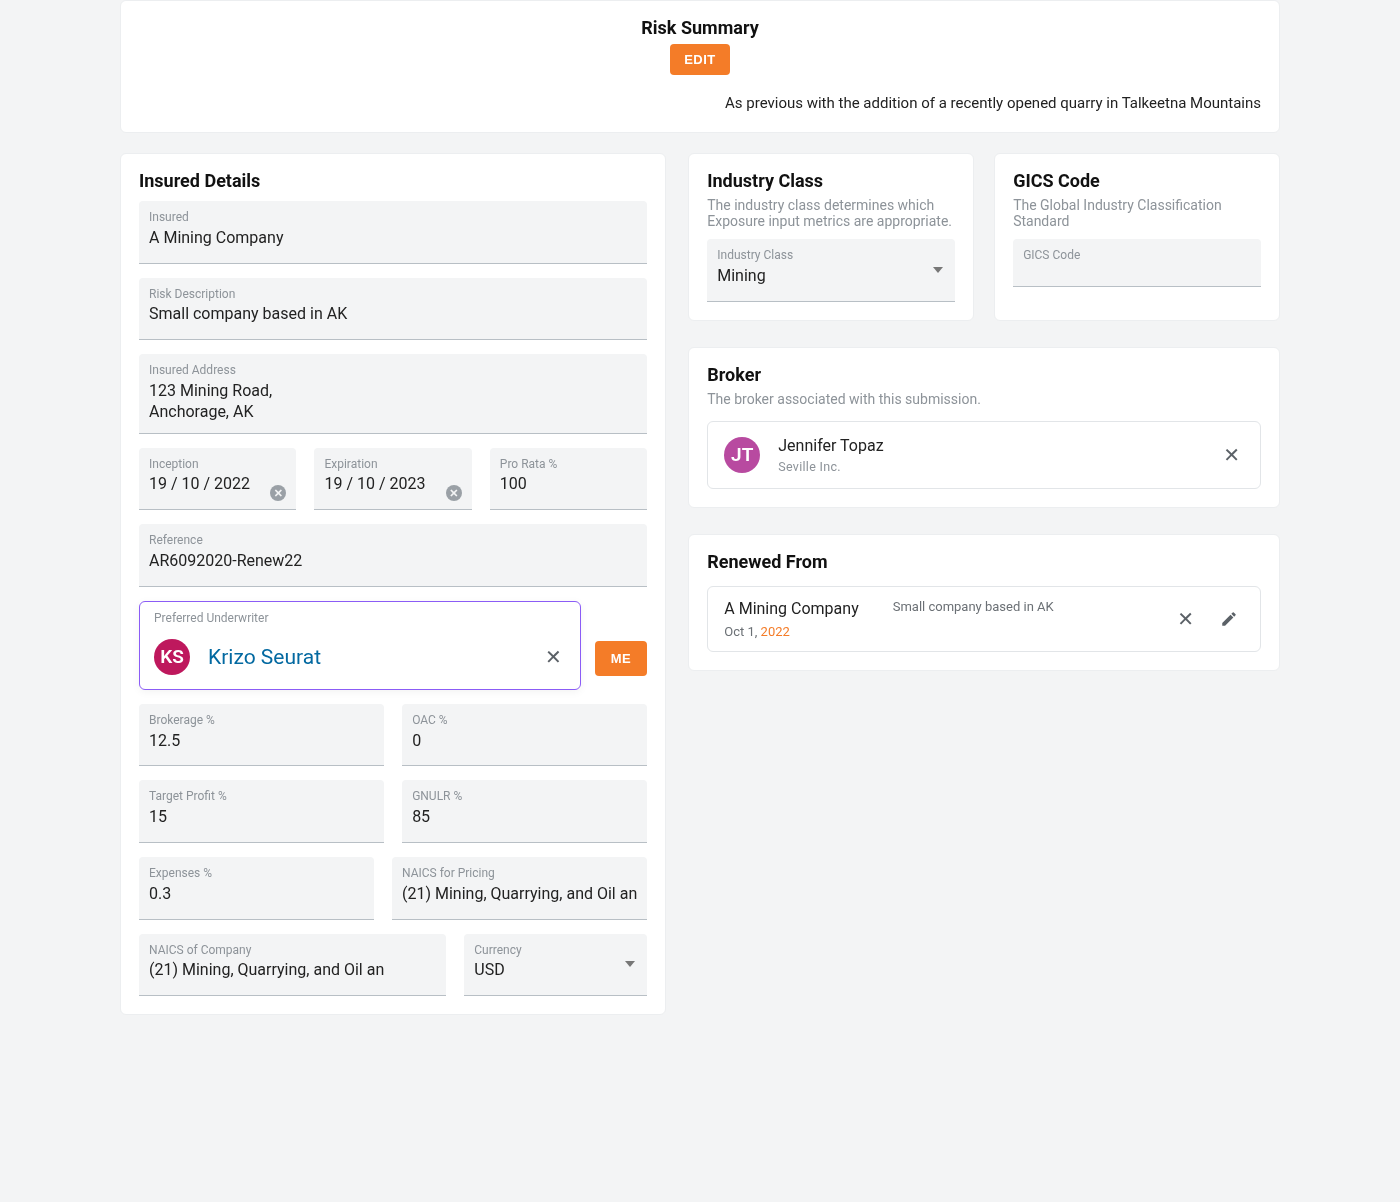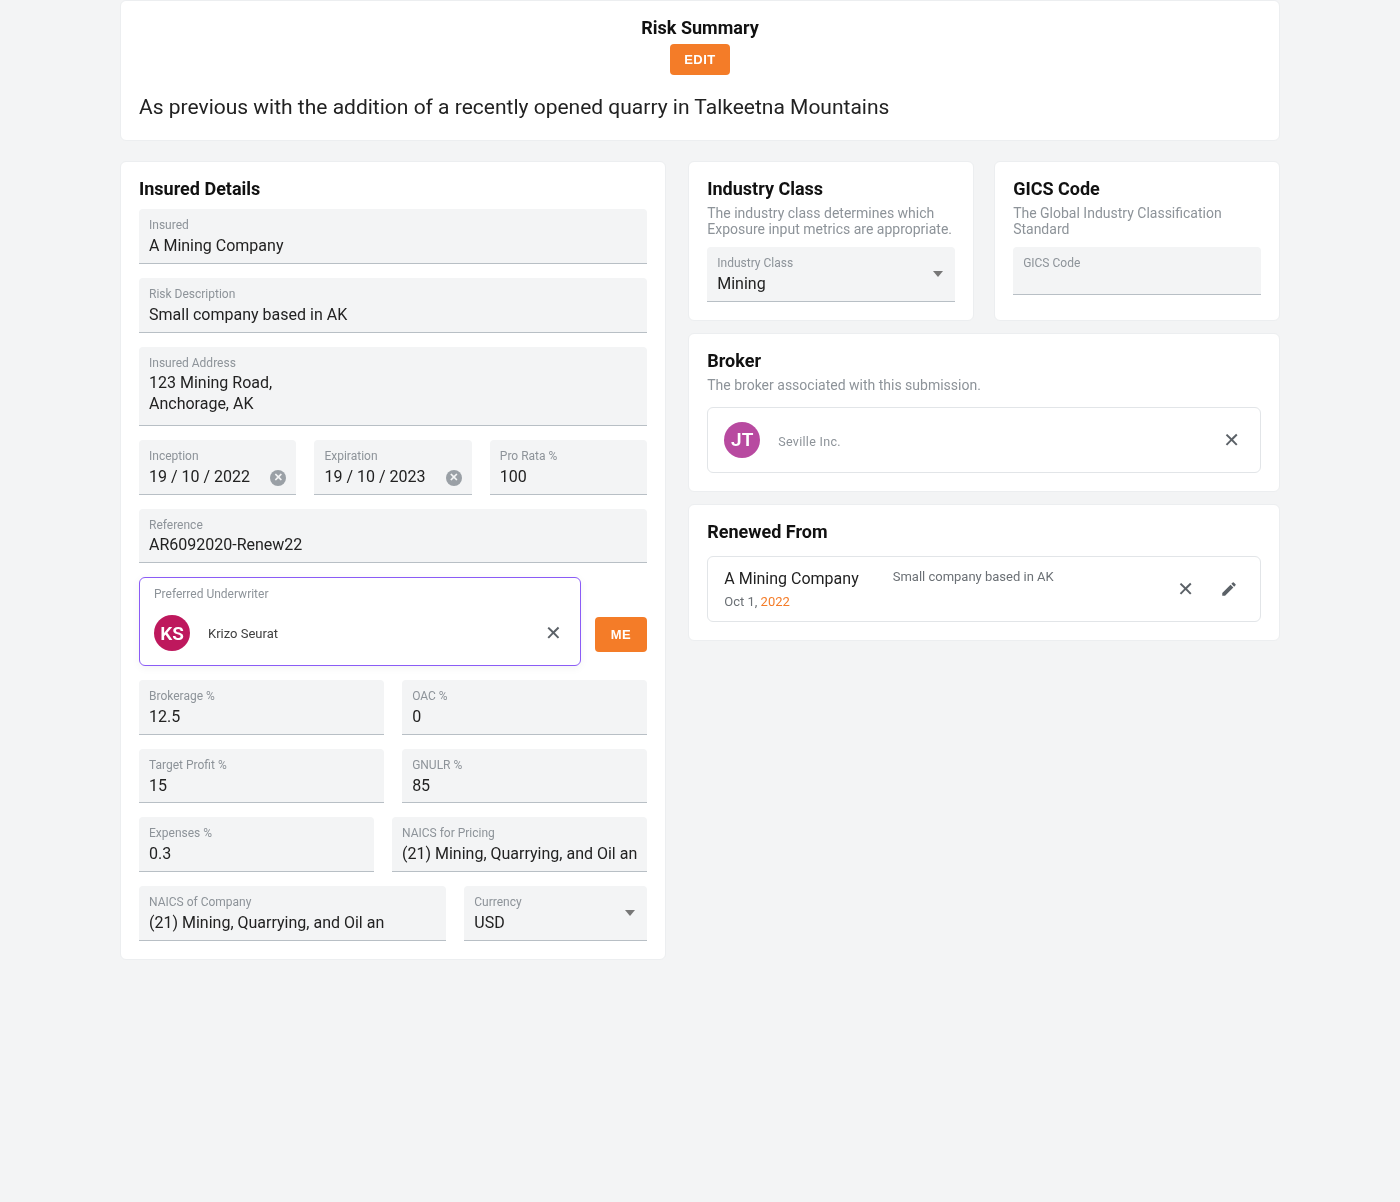--- a/index.html
+++ b/index.html
@@ -25,31 +25,31 @@
     color: #fff;
     border: none;
     border-radius: 4px;
     padding: 8px 14px;
     font-weight: 700;
     font-size: 13px;
     letter-spacing: .5px;
     cursor: pointer;
   }
   .btn.me { padding: 10px 16px; }
-  .summary-body { font-size: 21px; color: #222; margin-top: 18px; line-height:1.4;}
+  .summary-body { font-size: 15px; color: #222; margin-top: 18px; line-height:1.4;text-align:right;}
   .columns { display: flex; gap: 22px; align-items: flex-start; }
   .col-left { width: 48%; }
-  .col-right { width: 52%; display: flex; flex-direction: column; gap: 12px; }
+  .col-right { width: 52%; display: flex; flex-direction: column; gap: 26px; }
   .right-row { display: flex; gap: 20px; }
   .right-row .card { flex: 1; margin-bottom: 0; }
   .field {
     background: #f3f4f5;
     border-bottom: 1px solid #b8bfc5;
     border-radius: 4px 4px 0 0;
-    padding: 8px 10px 6px;
+    padding: 8px 10px 14px;
     margin-top: 14px;
     position: relative;
   }
   .field.first { margin-top: 10px; }
   .field-label { font-size: 12px; color: #8d9399; line-height:1.4; }
   .field-value { font-size: 16px; color: #222; line-height: 1.3; margin-top: 2px; white-space: pre-line; overflow:hidden; text-overflow:ellipsis; white-space: nowrap;}
   .field-value.multi { white-space: pre-line; }
   .row { display: flex; gap: 18px; }
   .row .field { flex: 1; margin-top: 14px; }
   .clear-circle {
@@ -70,21 +70,21 @@
   }
   .uw-label { font-size:12px; color:#8d9399; }
   .uw-body { display:flex; align-items:center; gap:18px; margin-top:14px; }
   .avatar {
     width:36px;height:36px;border-radius:50%;
     display:flex;align-items:center;justify-content:center;
     color:#fff; font-weight:600; font-size:19px;
   }
   .avatar.green { background:#be185d; }
   .avatar.purple { background:#b84aa0; }
-  .uw-name { font-size:13px; color:#404040; flex:1; }
+  .uw-name { font-size:21px; color:#0369a1; flex:1; }
   .close-x { cursor:pointer; color:#5b6167; font-size:20px; line-height:1; padding:4px; }
   .grid2 { display:flex; gap:18px; }
   .grid2 > * { flex:1; }
   .select-field { cursor:pointer; }
   .broker-card-inner {
     border:1px solid #e2e5e8; border-radius:6px; padding:14px 16px;
     display:flex; align-items:center; gap:18px; margin-top:14px;
   }
   .broker-text .name { font-size:16px; color:#222; }
   .broker-text .org  { font-size:12.5px; color:#8d9399; margin-top:4px; letter-spacing:.3px;}
@@ -239,20 +239,21 @@
           </div>
         </div>
       </div>
 
       <div class="card" style="margin-bottom:0">
         <div class="card-title">Broker</div>
         <div class="card-sub">The broker associated with this submission.</div>
         <div class="broker-card-inner">
           <div class="avatar purple">JT</div>
           <div class="broker-text" style="flex:1">
+            <div class="name">Jennifer Topaz</div>
             <div class="org">Seville  Inc.</div>
           </div>
           <div class="close-x">✕</div>
         </div>
       </div>
 
       <div class="card" style="margin-bottom:0">
         <div class="card-title">Renewed From</div>
         <div class="renewed-card-inner">
           <div class="renewed-left">

